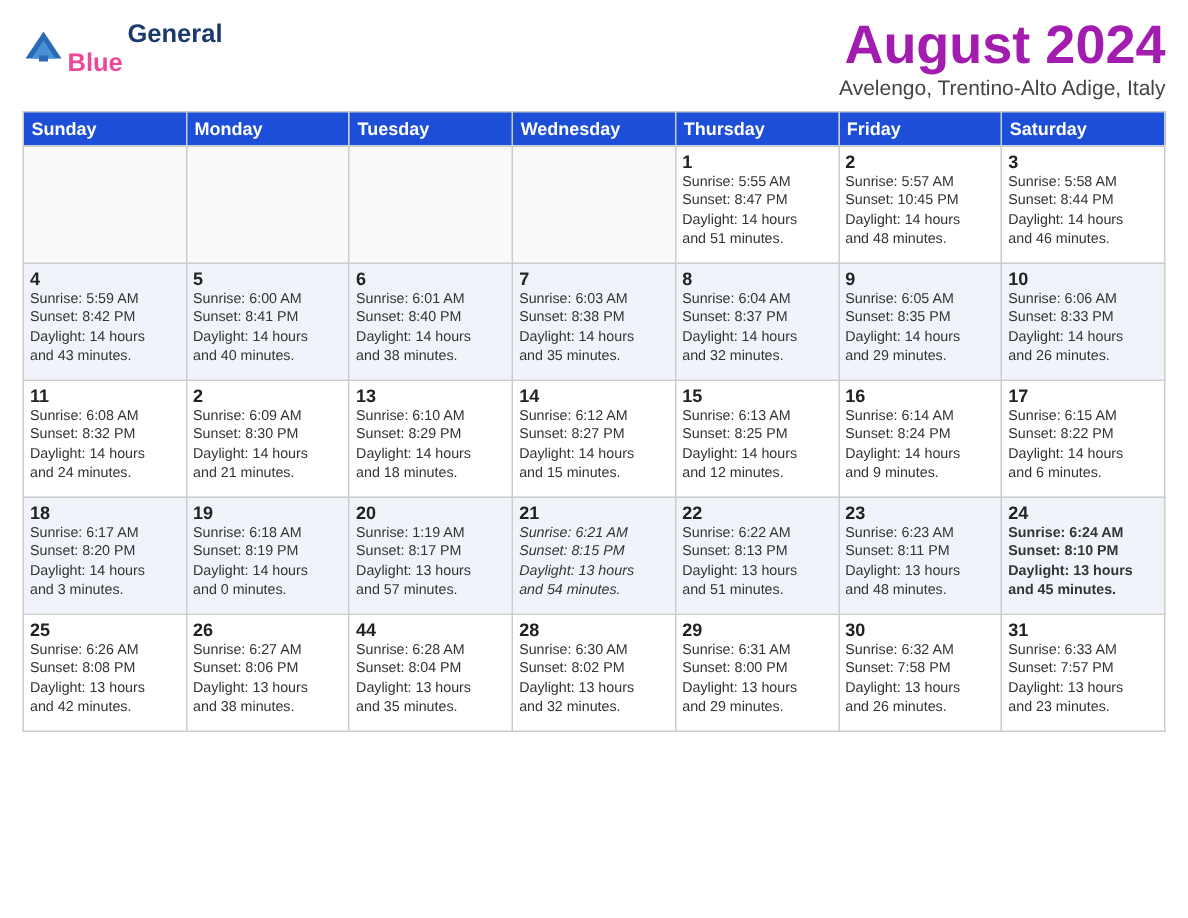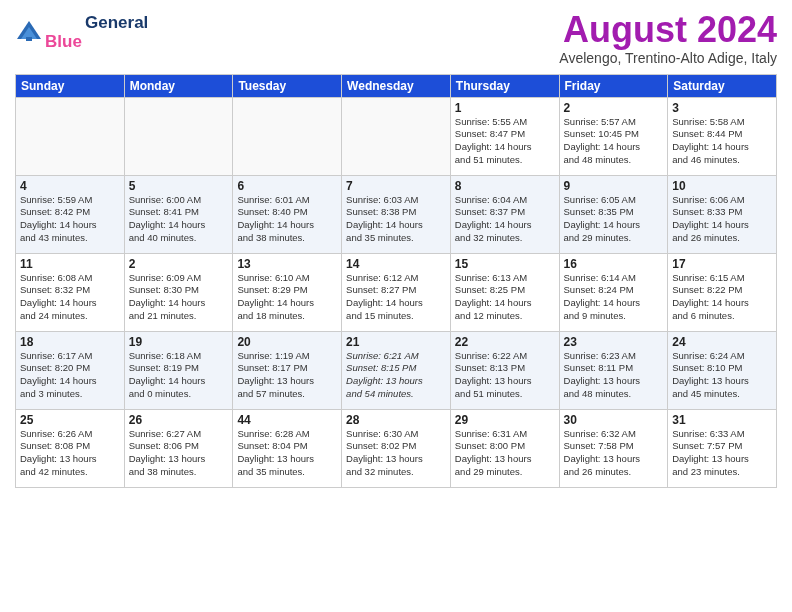--- a/index.html
+++ b/index.html
@@ -290,21 +290,21 @@
           </td>
           <td>
             <span class="day-num">23</span>
             <div class="day-info" style="white-space: pre-line;">Sunrise: 6:23 AM
 Sunset: 8:11 PM
 Daylight: 13 hours
 and 48 minutes.</div>
           </td>
           <td>
             <span class="day-num">24</span>
-            <div class="day-info" style="white-space: pre-line;">Sunrise: 6:24 AM
+            <div class="day-info" style="white-space: pre-line; font-weight: bold;">Sunrise: 6:24 AM
 Sunset: 8:10 PM
 Daylight: 13 hours
 and 45 minutes.</div>
           </td>
         </tr>
         <tr class="row-bg-white">
           <td>
             <span class="day-num">25</span>
             <div class="day-info" style="white-space: pre-line;">Sunrise: 6:26 AM
 Sunset: 8:08 PM

